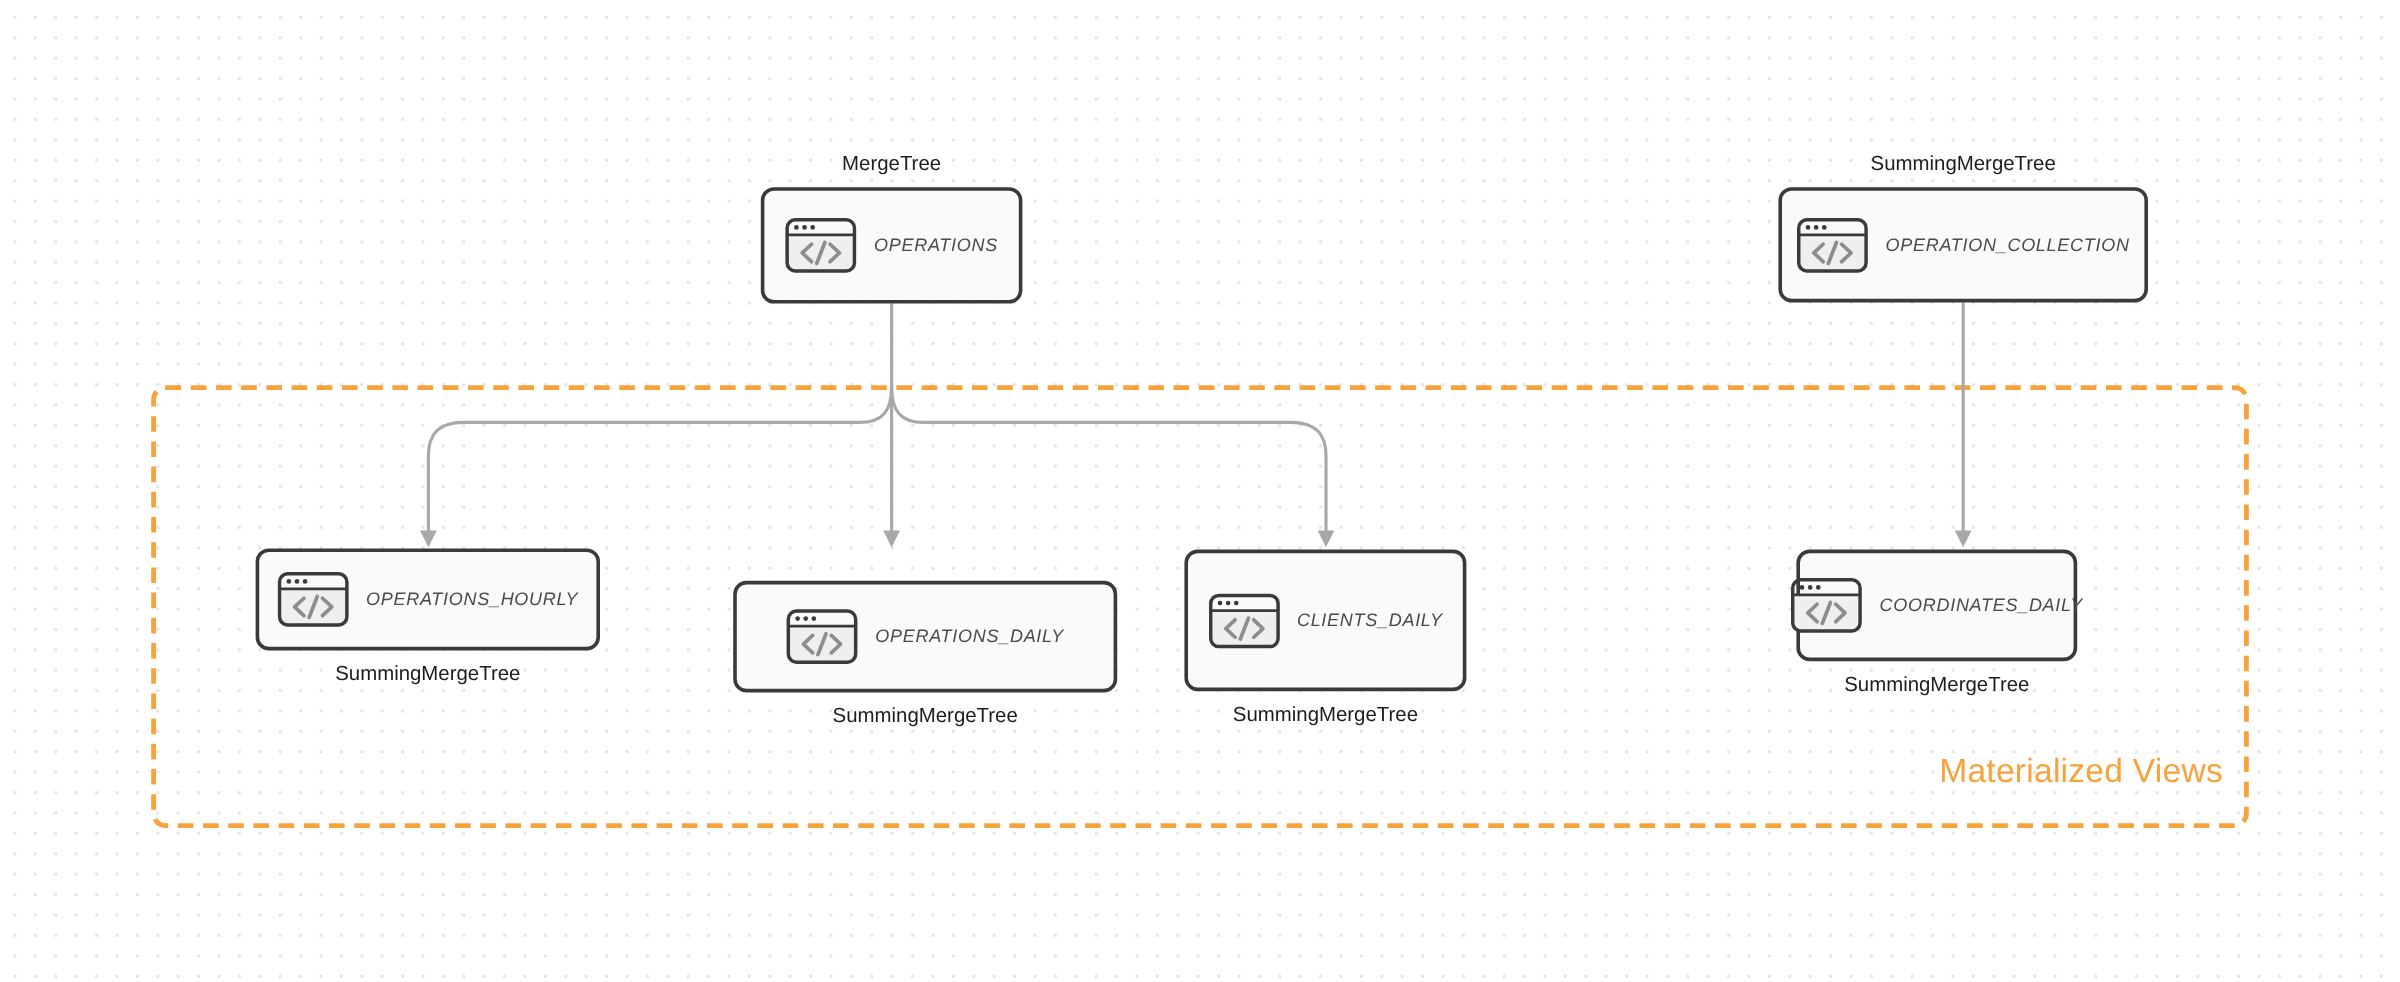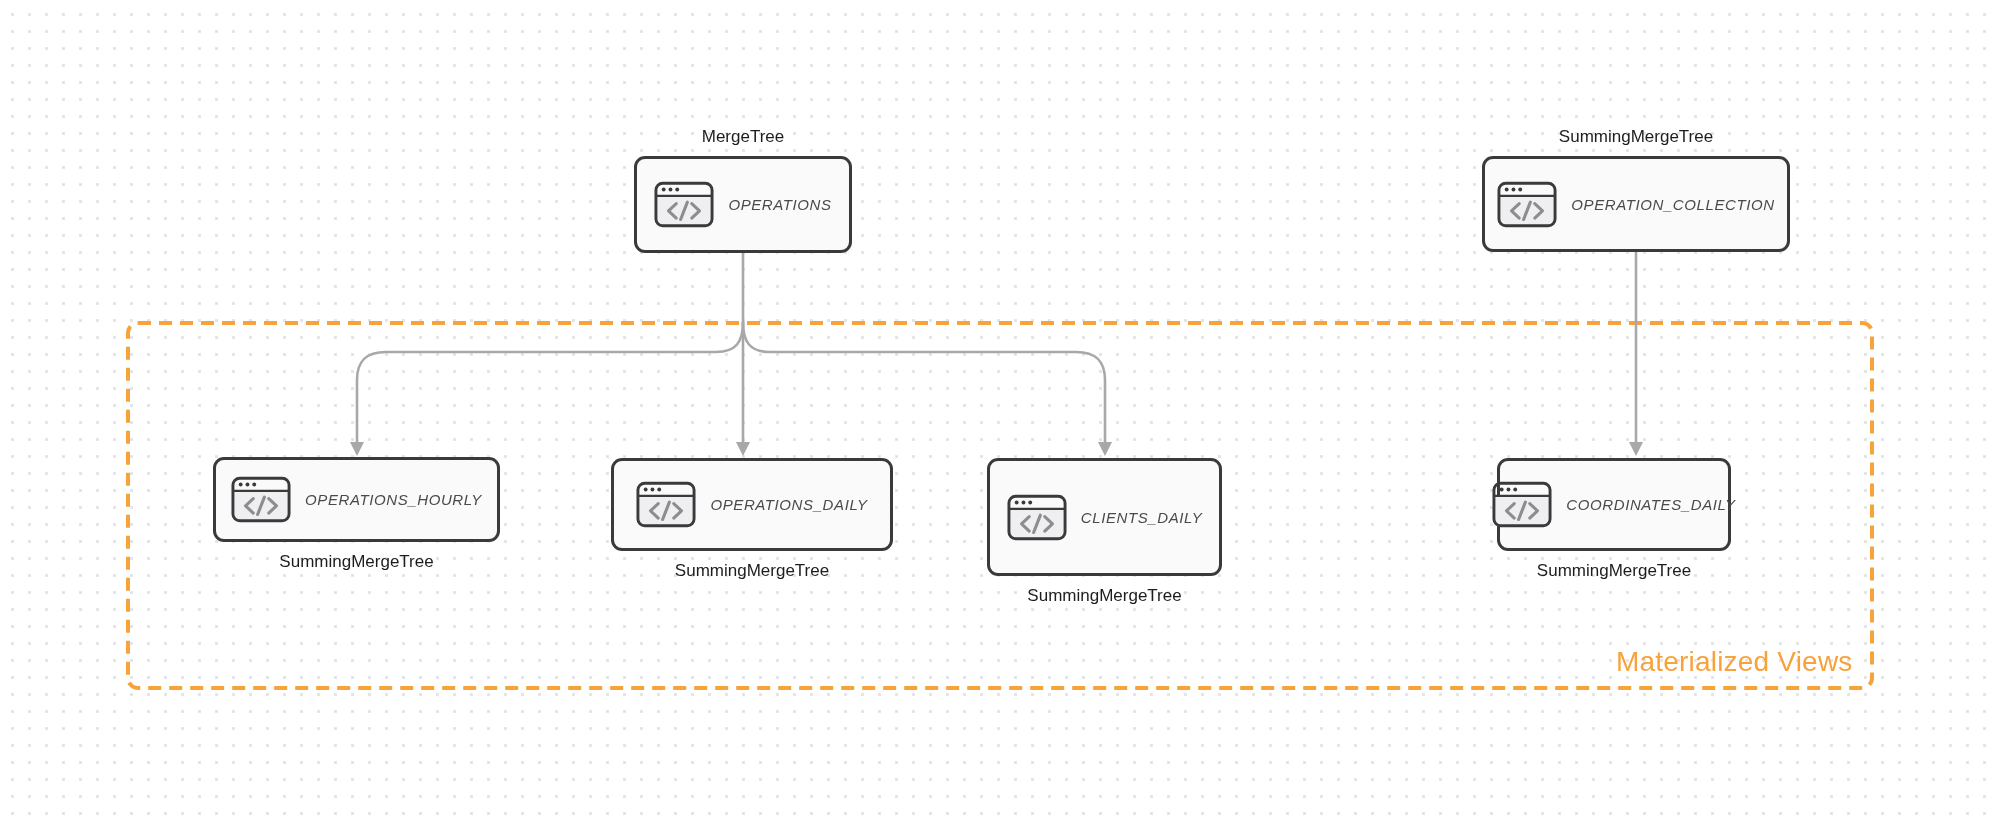--- a/index.html
+++ b/index.html
@@ -26,21 +26,21 @@
     background-position:4px 6px;
   }
   .edges-layer{position:absolute;inset:0;width:2000px;height:818px;}
   .group-rect{fill:none;stroke:var(--accent);stroke-width:4;stroke-dasharray:13 8;}
   .edge{fill:none;stroke:var(--arrow);stroke-width:2.6;}
   .arrowhead{fill:var(--arrow);stroke:none;}
 
   .group-label{
     position:absolute;left:1616px;top:627px;width:220px;
     text-align:right;font-size:28px;font-weight:500;color:var(--accent);
-    white-space:nowrap;letter-spacing:0.2px;margin-top:19px;
+    white-space:nowrap;letter-spacing:0.2px;
   }
 
   .node-wrap{position:absolute;}
   .node{
     position:absolute;inset:0;
     background:var(--node-fill);
     border:3px solid var(--node-border);
     border-radius:11px;
     box-sizing:border-box;
     display:flex;align-items:center;justify-content:center;
@@ -136,21 +136,21 @@
         <circle class="ic-dot" cx="24" cy="8.5" r="2"></circle>
         <polyline class="ic-code" points="23,23 15,30.5 23,38"></polyline>
         <polyline class="ic-code" points="39,23 47,30.5 39,38"></polyline>
         <line class="ic-code" x1="34.5" y1="21.5" x2="27.5" y2="39.5"></line>
       </svg>
       <span class="node-title">OPERATIONS_HOURLY</span>
     </div>
     <div class="caption caption-bottom">SummingMergeTree</div>
   </div>
 
-  <div class="node-wrap" style="left:611px;top:458px;width:282px;height:93px;">
+  <div class="node-wrap" style="left:611px;top:484px;width:320px;height:93px;">
     <div class="node">
       <svg class="node-icon" viewBox="0 0 62 48" width="60" height="47">
         <path class="ic-body" d="M2 15 H60 V39 Q60 46 53 46 H9 Q2 46 2 39 Z"></path>
         <rect class="ic-frame" x="2" y="2" width="58" height="44" rx="7"></rect>
         <line class="ic-divider" x1="2" y1="15" x2="60" y2="15"></line>
         <circle class="ic-dot" cx="10" cy="8.5" r="2"></circle>
         <circle class="ic-dot" cx="17" cy="8.5" r="2"></circle>
         <circle class="ic-dot" cx="24" cy="8.5" r="2"></circle>
         <polyline class="ic-code" points="23,23 15,30.5 23,38"></polyline>
         <polyline class="ic-code" points="39,23 47,30.5 39,38"></polyline>

